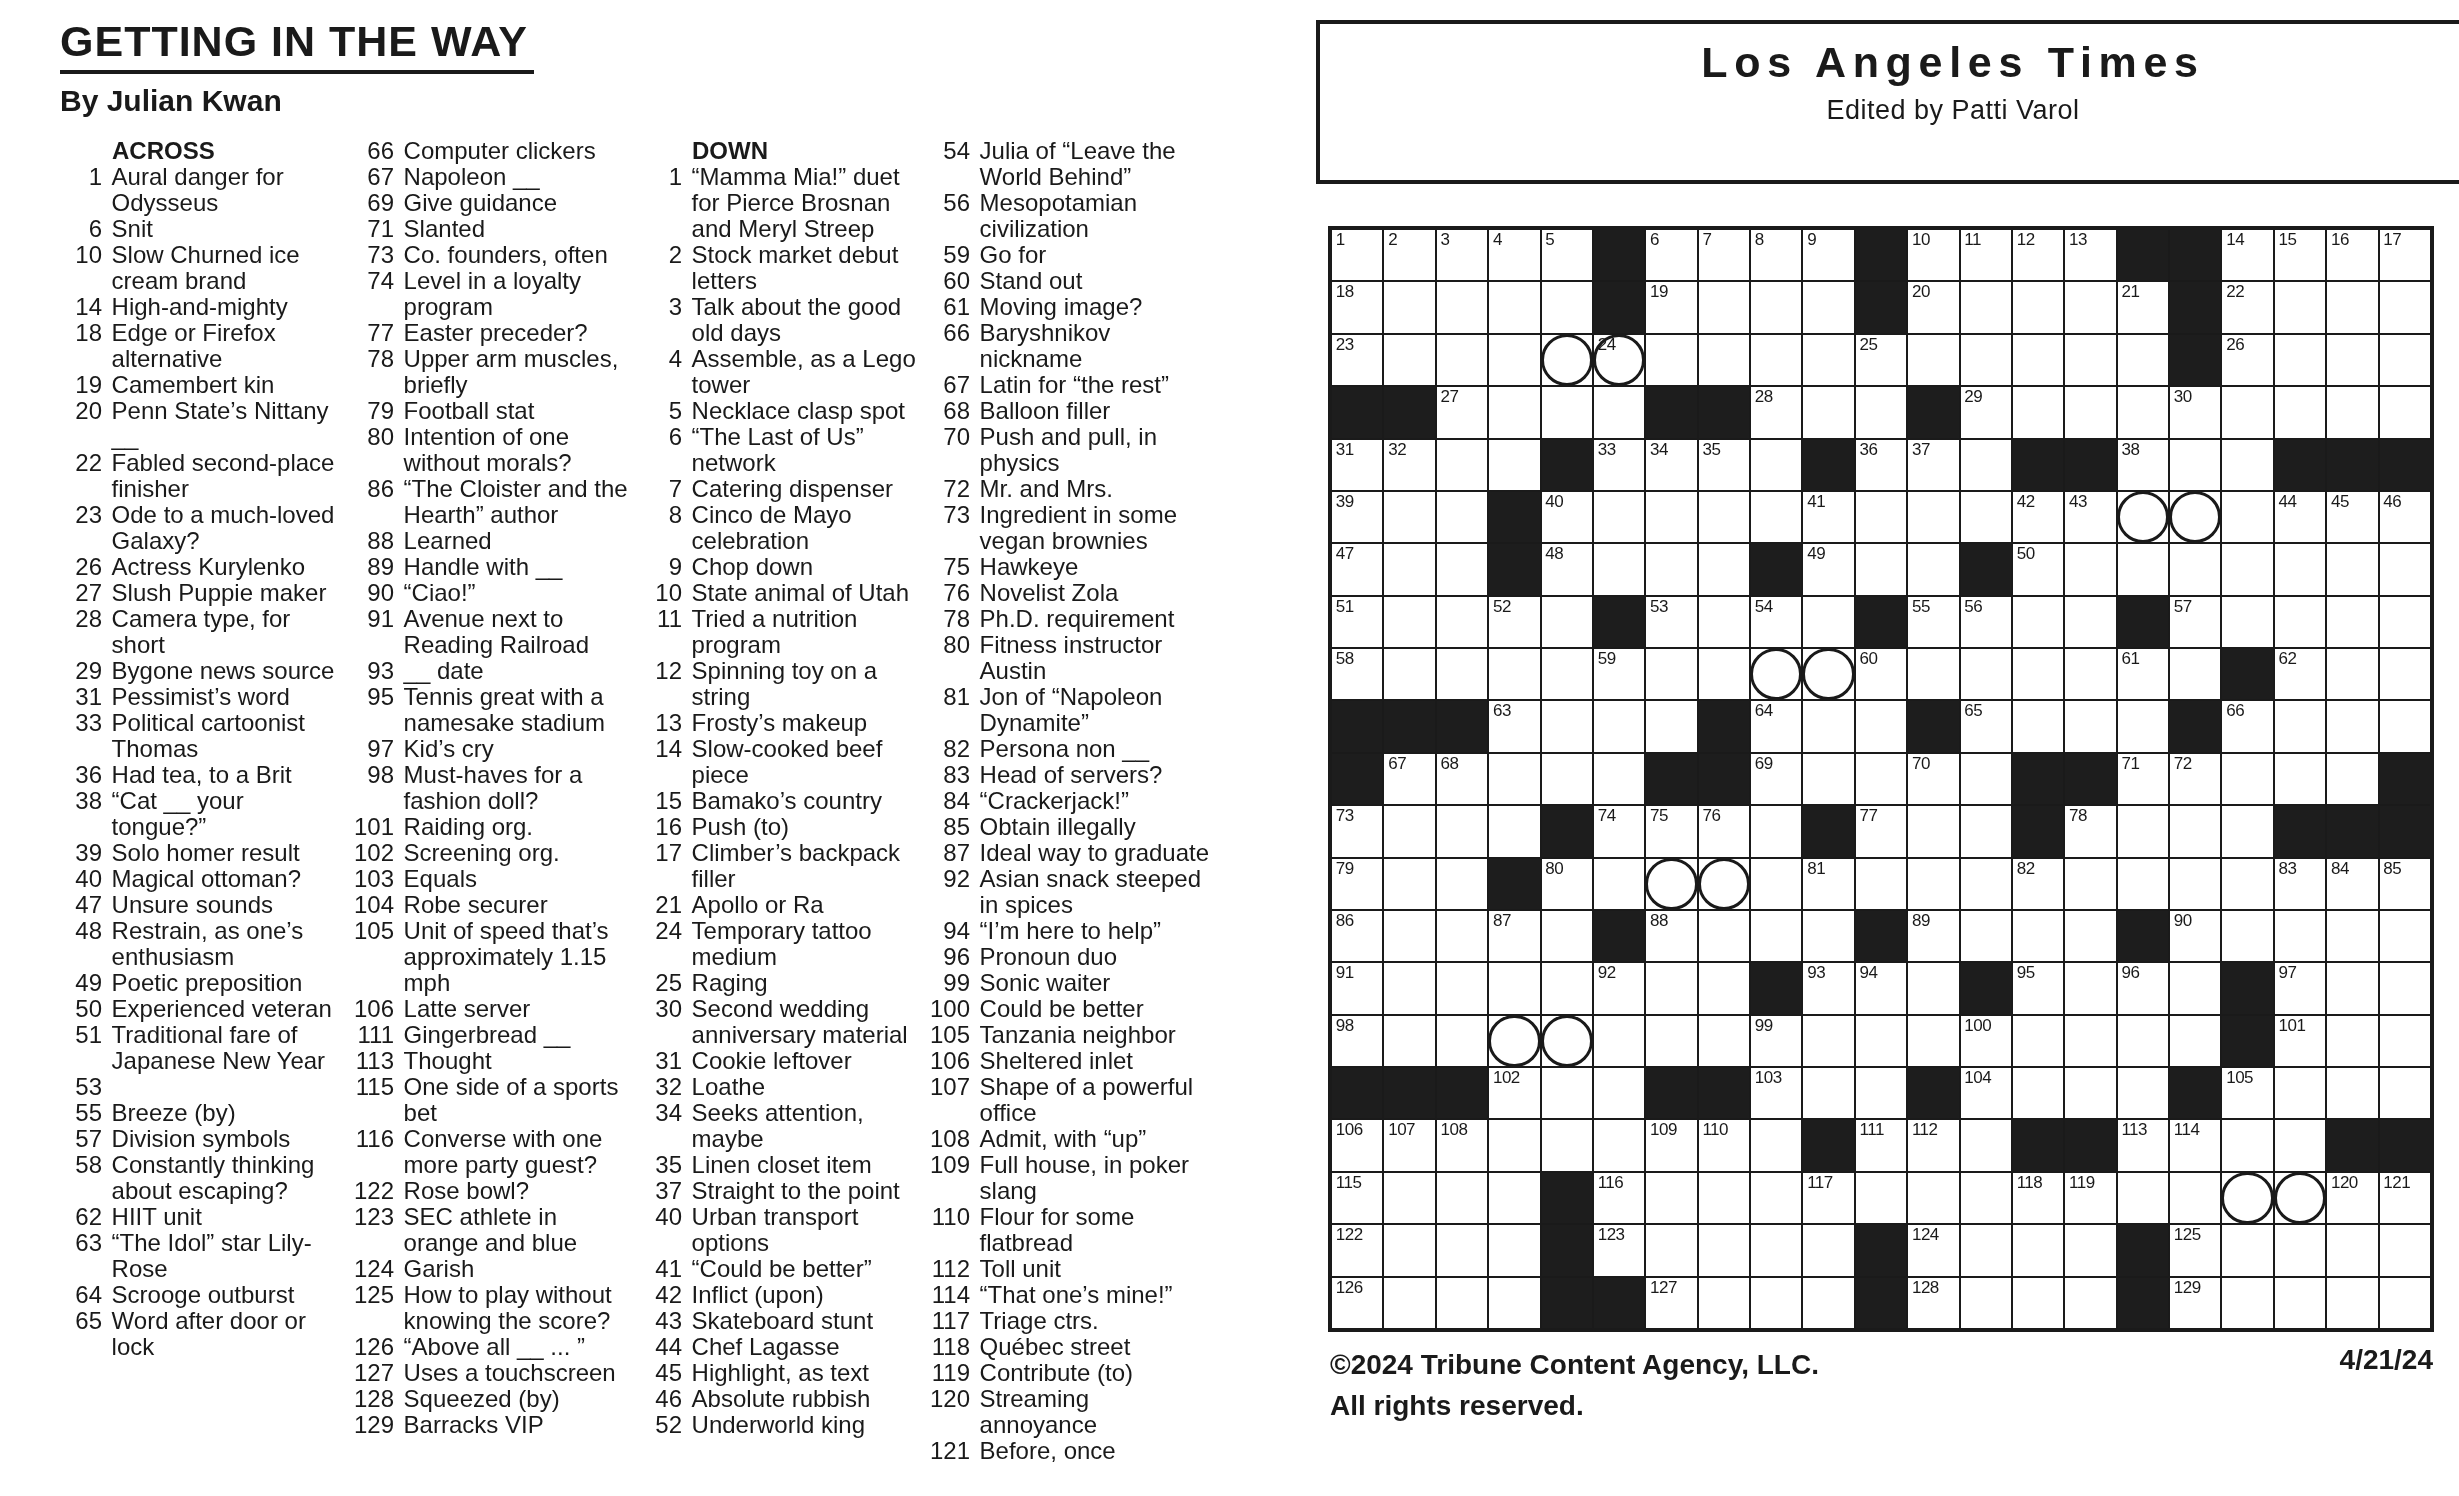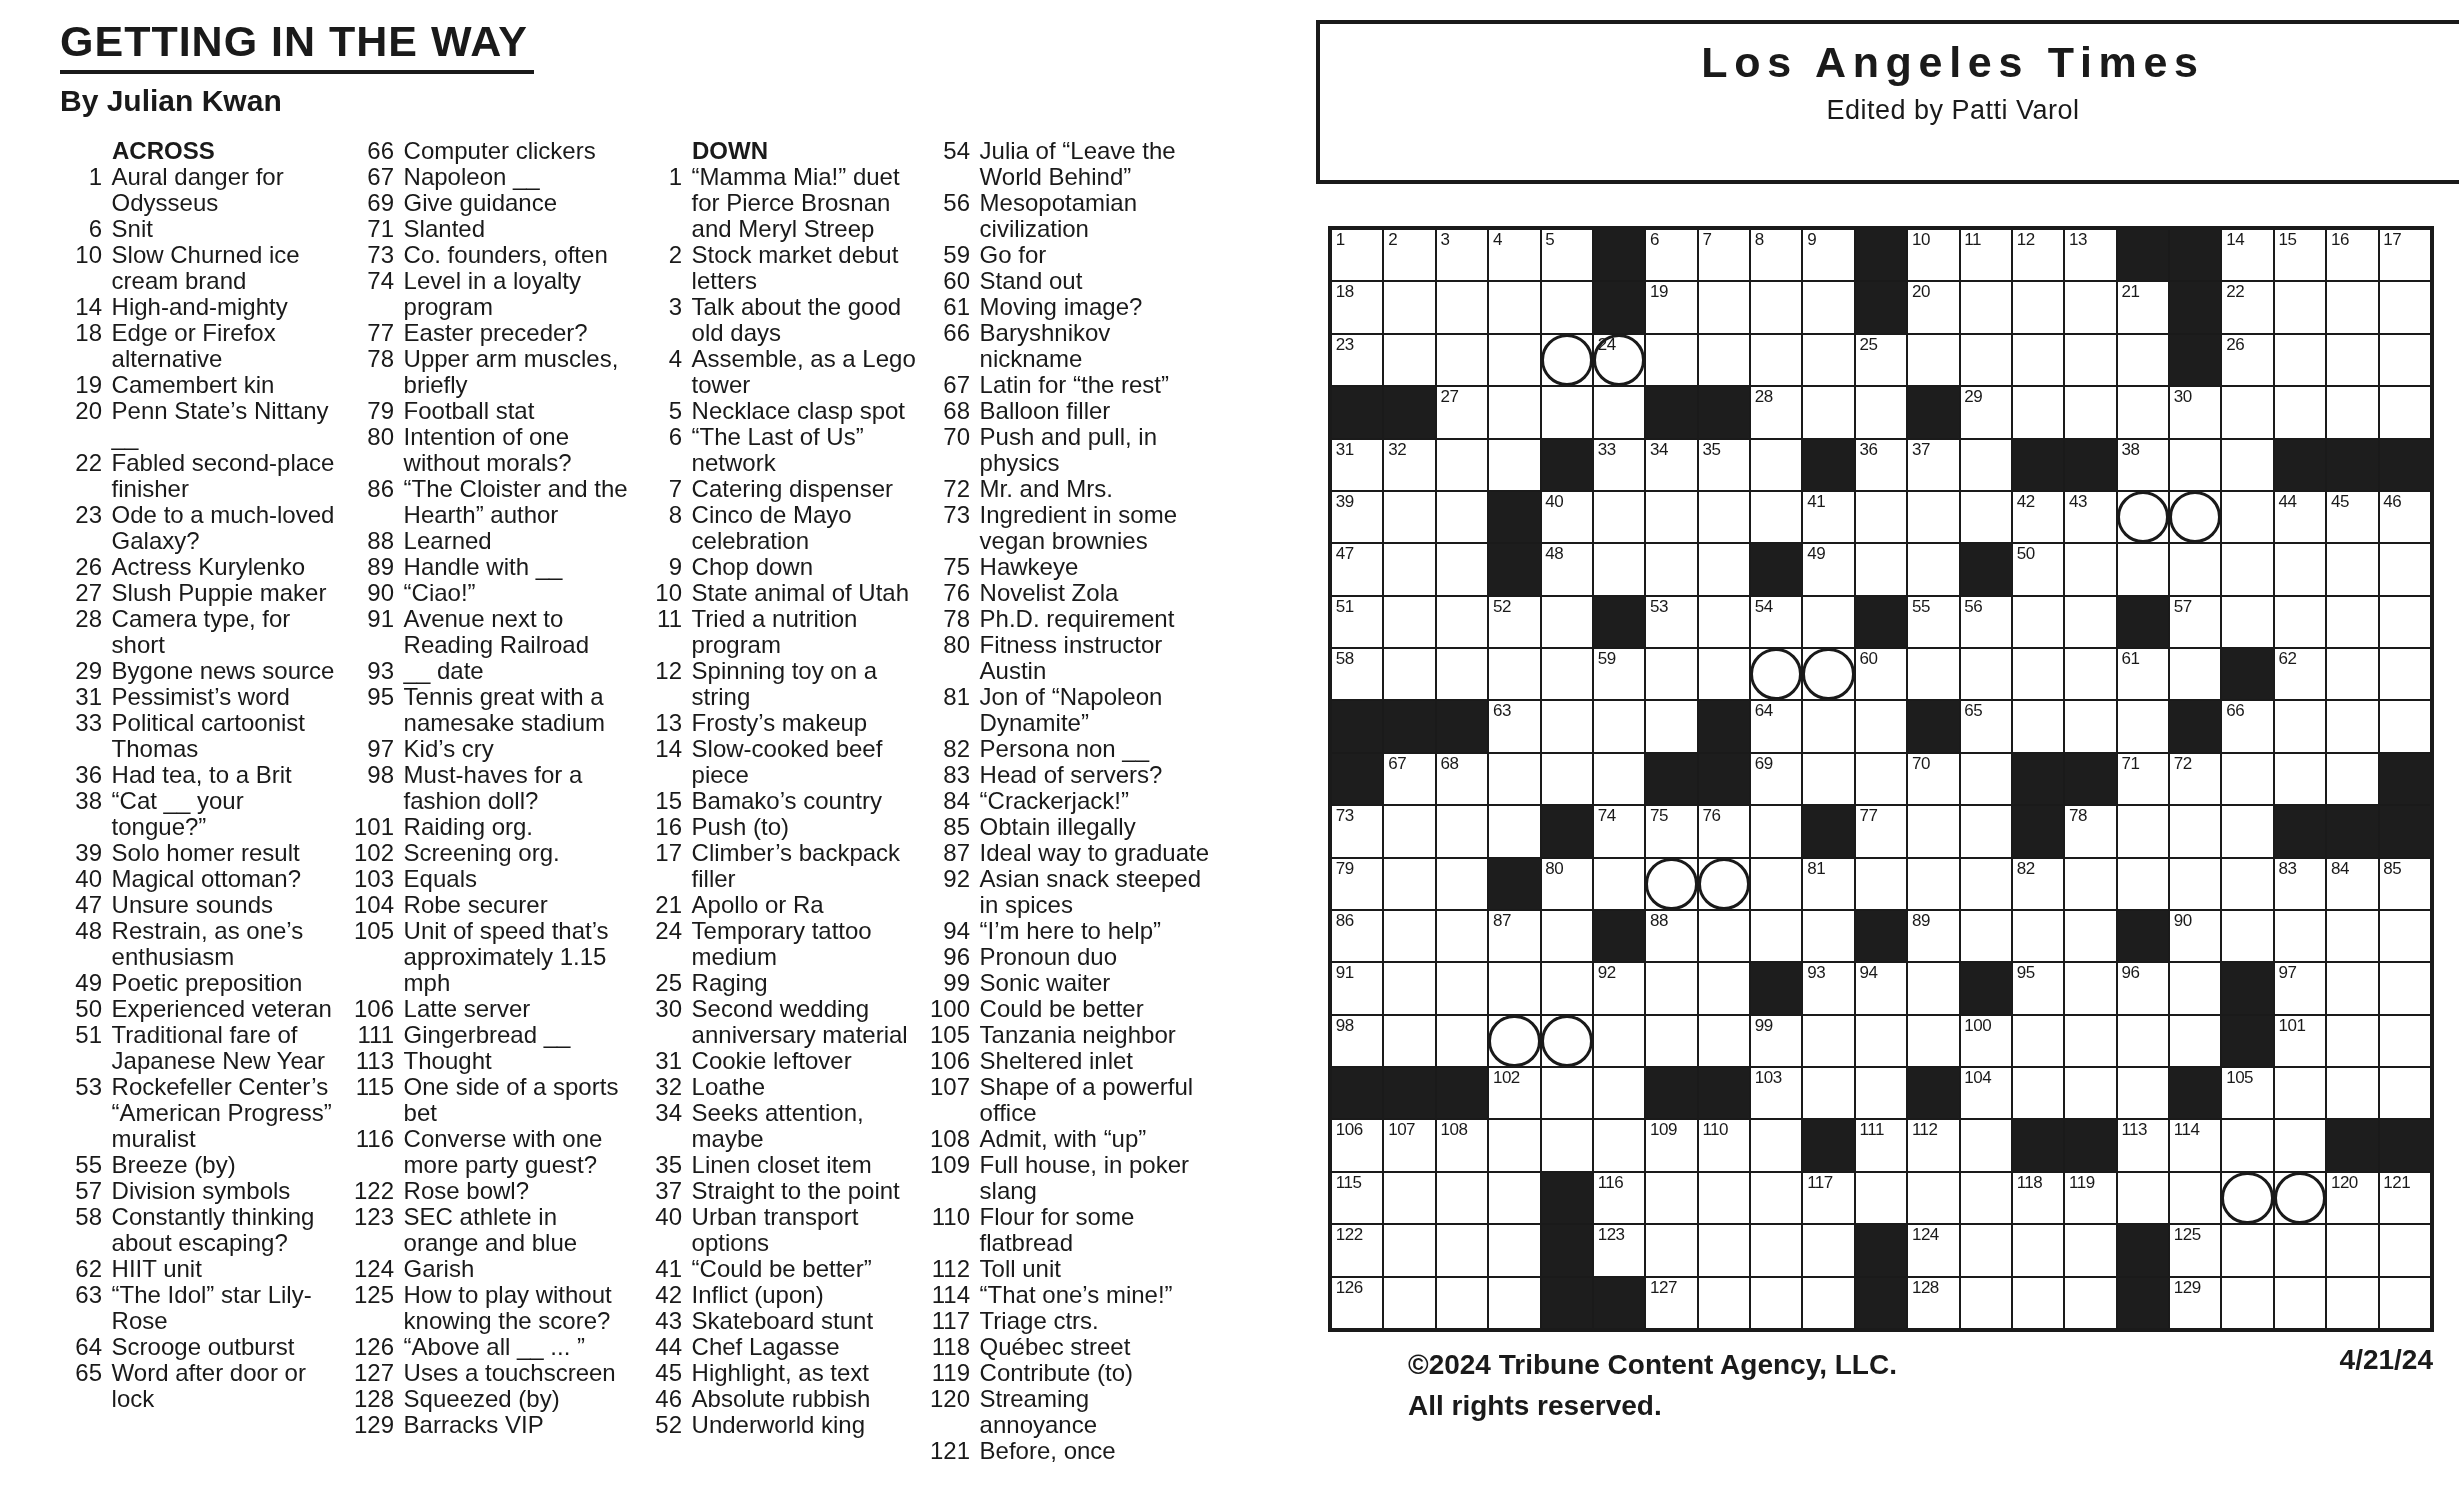--- a/index.html
+++ b/index.html
@@ -46,21 +46,21 @@
   .cell.black{background:#1d1d1d;}
   .cellnum{
     position:absolute;top:0px;left:3.8px;font-size:17px;line-height:19px;
     color:#1a1a1a;letter-spacing:-0.5px;
   }
   .circle{
     position:absolute;inset:-1px;border:3.8px solid #1a1a1a;border-radius:50%;
   }
   
   .footer-left{
-    position:absolute;left:1408px;top:1344px;font-size:28px;font-weight:bold;line-height:41px;
+    position:absolute;left:1330px;top:1344px;font-size:28px;font-weight:bold;line-height:41px;
   }
   .footer-date{
     position:absolute;left:2241px;top:1344px;width:192px;text-align:right;
     font-size:28px;font-weight:bold;
   }
 </style>
 </head>
 <body>
 
 <div class="title">GETTING IN THE WAY</div>
@@ -159,21 +159,20 @@
     <div class="clue">
       <span class="cnum">50</span>
       <span class="ctext">Experienced veteran</span>
     </div>
     <div class="clue">
       <span class="cnum">51</span>
       <span class="ctext">Traditional fare of Japanese New Year</span>
     </div>
     <div class="clue">
       <span class="cnum">53</span>
-      <span class="ctext">Rockefeller Center’s “American Progress” muralist</span>
     </div>
     <div class="clue">
       <span class="cnum">55</span>
       <span class="ctext">Breeze (by)</span>
     </div>
     <div class="clue">
       <span class="cnum">57</span>
       <span class="ctext">Division symbols</span>
     </div>
     <div class="clue">

